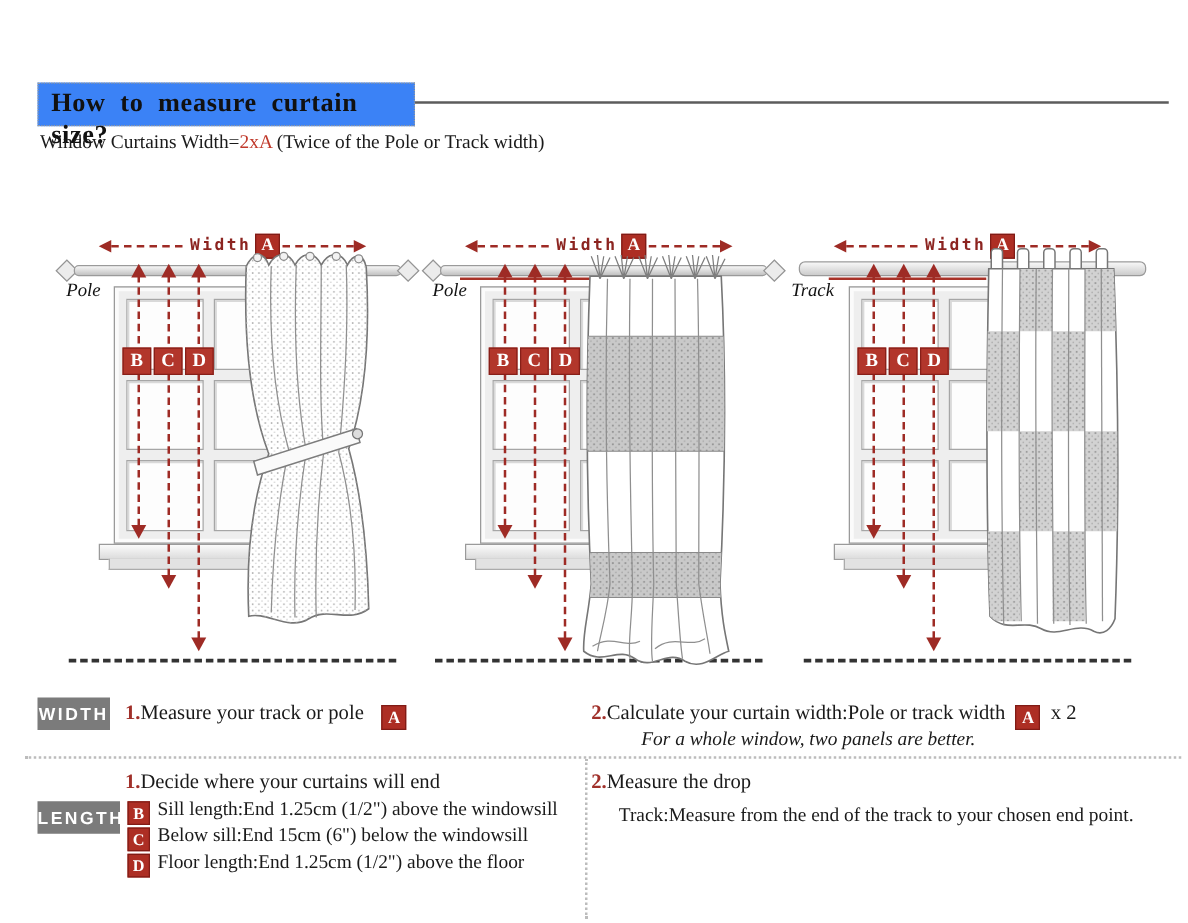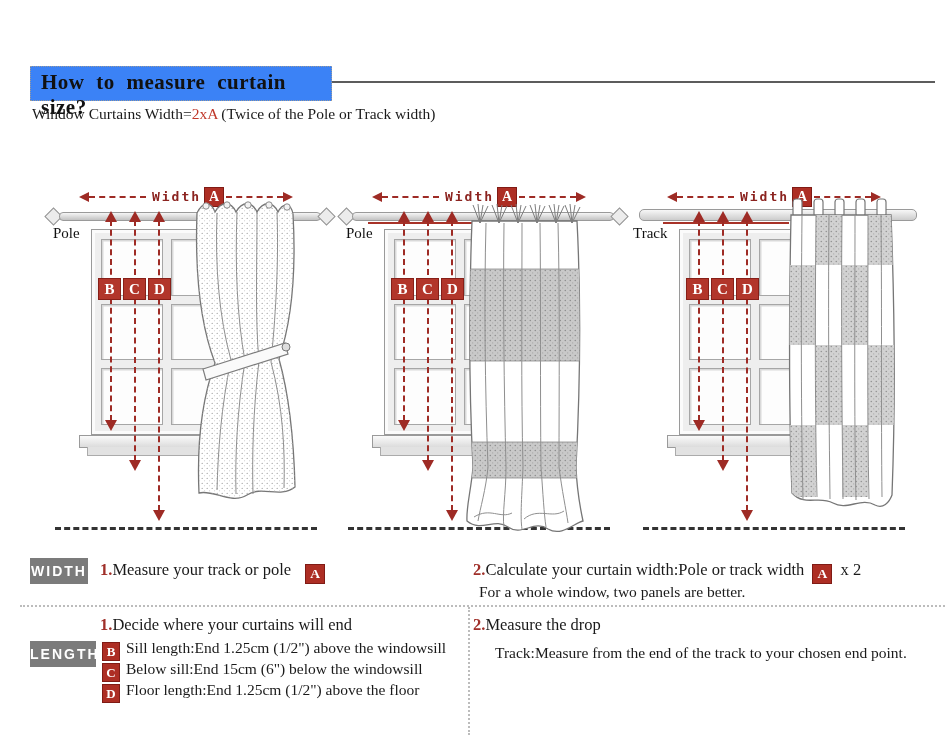--- a/index.html
+++ b/index.html
@@ -25,21 +25,21 @@
   .wchip{flex:none;width:18px;height:18px;background:#ad2e24;border:1px solid #801b15;color:#fff;
          font-weight:bold;font-size:14px;line-height:18px;text-align:center;margin-right:2px;}
 
   .rod{position:absolute;left:2px;right:2px;top:24px;height:16px;}
   .rod .bar{position:absolute;left:12px;right:12px;top:5px;height:7px;border:1px solid #9a9a9a;border-radius:4px;
             background:linear-gradient(#f6f6f6,#c2c2c2);}
   .finial{position:absolute;top:3px;width:11px;height:11px;background:#ececec;border:1px solid #949494;transform:rotate(45deg);}
   .finial.fl{left:0;} .finial.fr{right:0;}
   .rod.track{left:6px;right:6px;top:26px;height:10px;border:1px solid #9a9a9a;border-radius:5px;
              background:linear-gradient(#f7f7f7,#cicccc);background:linear-gradient(#f7f7f7,#cccccc);}
-  .rod-label{position:absolute;top:42px;font-size:15px;color:#111;}
+  .rod-label{position:absolute;top:42px;font-size:15px;color:#111;font-style:italic;}
 
   .redline{position:absolute;top:39px;left:30px;width:126px;height:0;border-top:2px solid #a83228;}
 
   .window{position:absolute;left:46px;top:46px;width:152px;height:206px;background:#eeeeee;border:1px solid #9a9a9a;
           box-shadow:inset 0 0 0 3px #fbfbfb;padding:9px;box-sizing:border-box;display:grid;
           grid-template-columns:1fr 1fr;grid-template-rows:1fr 1fr 1fr;gap:8px;}
   .pane{background:#fdfdfd;border:1px solid #a6a6a6;box-shadow:inset 1.5px 1.5px 0 #d9d9d9;}
   .sill{position:absolute;left:34px;top:252px;width:178px;height:11px;border:1px solid #9a9a9a;
         background:linear-gradient(#fafafa,#dcdcdc);}
   .sill2{position:absolute;left:42px;top:264px;width:161px;height:8px;background:#e2e2e2;border:1px solid #ababab;border-top:none;}
@@ -348,21 +348,21 @@
   <div class="sec-label" style="top:558px;width:58px;">WIDTH</div>
   <div class="step" style="left:100px;top:560px;">
     <span class="num">1.</span><span>Measure your track or pole</span>
     <span class="chip" style="margin-left:10px;">A</span>
   </div>
   <div class="step" style="left:473px;top:560px;">
     <span class="num">2.</span><span>Calculate your curtain width:Pole or track width</span>
     <span class="chip">A</span>
     <span>x 2</span>
   </div>
-  <div class="subtxt" style="left:479px;top:583px;">For a whole window, two panels are better.</div>
+  <div class="subtxt" style="left:513px;top:583px;font-style:italic;">For a whole window, two panels are better.</div>
 
   <div class="hdot"></div>
   <div class="vdot"></div>
 
   <div class="sec-label" style="top:641px;width:66px;">LENGTH</div>
   <div class="step" style="left:100px;top:615px;text-align:right;">
     <span class="num">1.</span><span>Decide where your curtains will end</span>
   </div>
   <div class="len-item" style="top:639px;">
     <span class="chip sm">B</span><span>Sill length:End 1.25cm (1/2") above the windowsill</span>

